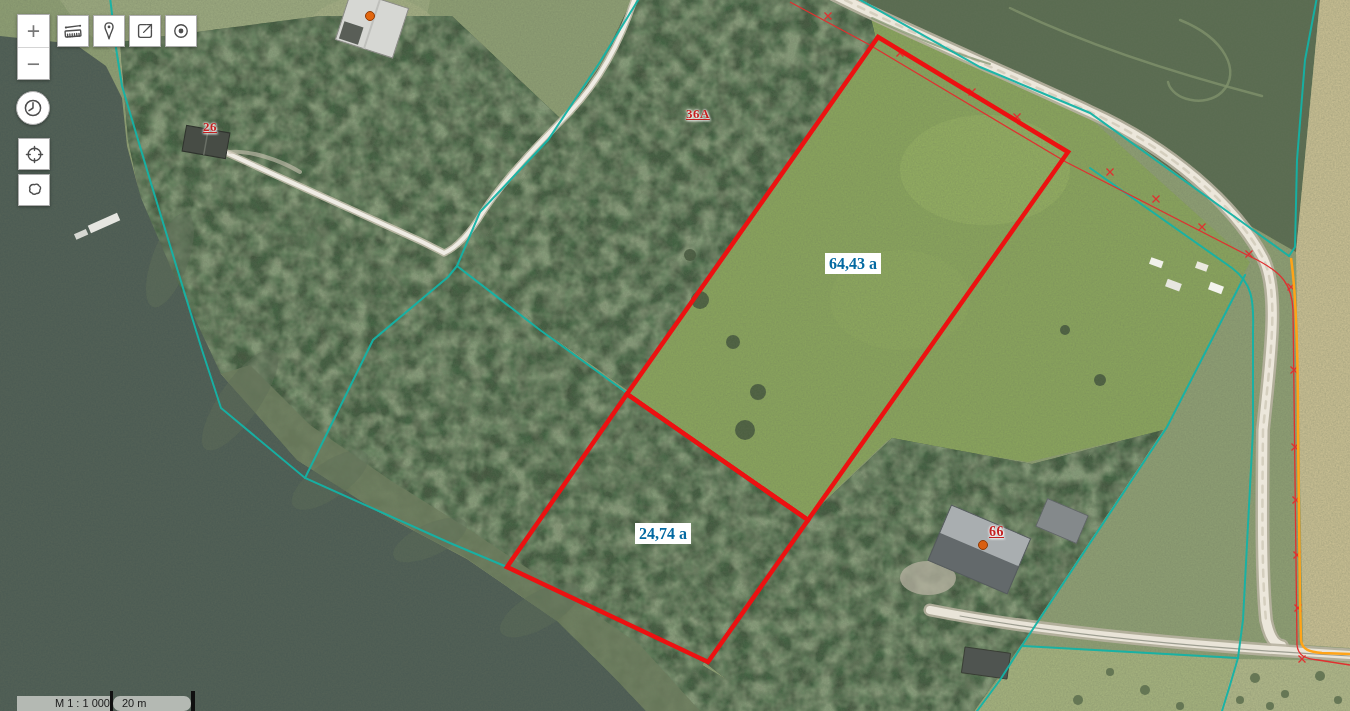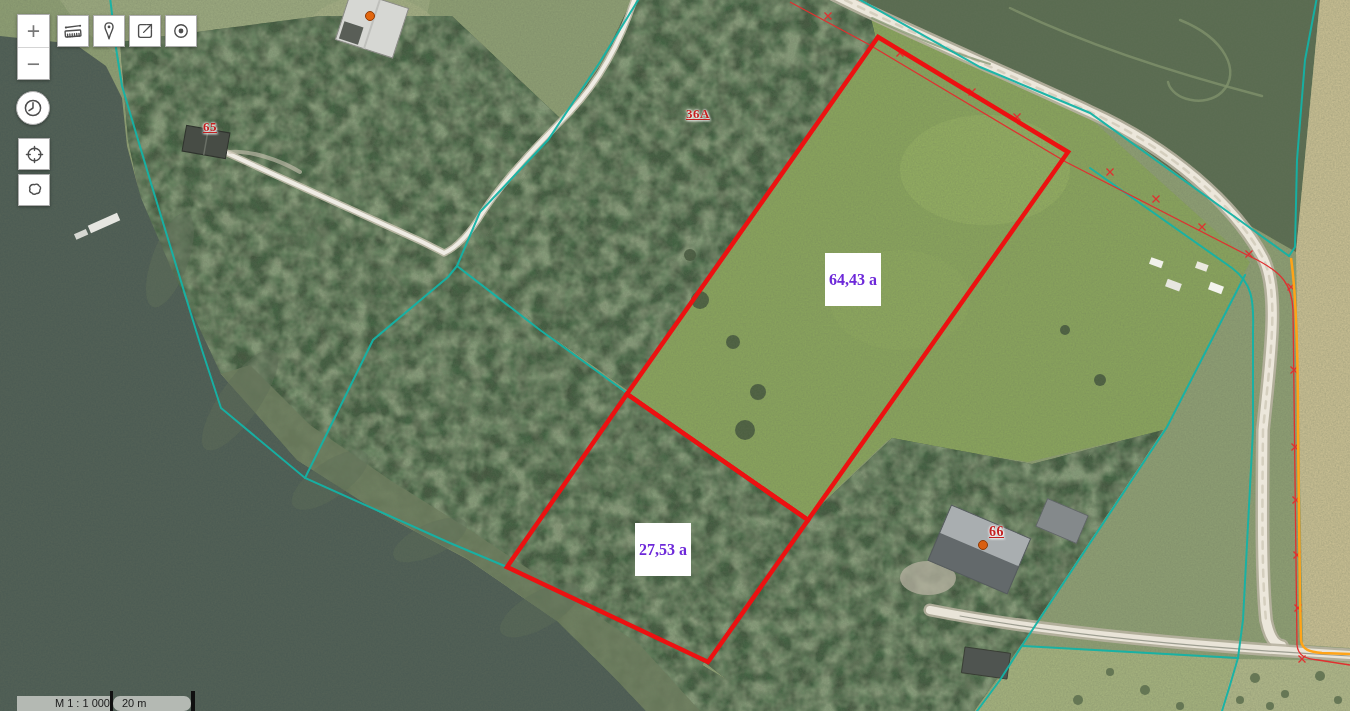--- a/index.html
+++ b/index.html
@@ -4,23 +4,23 @@
 <style>
   html,body{margin:0;padding:0;background:#222;}
   #app{position:relative;width:1350px;height:711px;overflow:hidden;
        font-family:"Liberation Sans",sans-serif;background:#8c9c72;}
   #map-svg{position:absolute;left:0;top:0;}
 
   
   .plabel{position:absolute;font-family:"Liberation Serif",serif;font-weight:bold;
           color:#c32020;letter-spacing:.5px;
           text-shadow:0 0 2px #fff,0 0 3px #fff,1px 1px 2px #ffffffcc;text-decoration:underline;}
-  .area-label{position:absolute;background:#ffffff;color:#6d28d9;
+  .area-label{position:absolute;background:#ffffff;color:#0369a1;
           font-family:"Liberation Serif",serif;font-weight:bold;font-size:16px;
-          line-height:19px;padding:17px 4px;white-space:nowrap;}
+          line-height:19px;padding:1px 4px;white-space:nowrap;}
 
   
   .btn{position:absolute;background:#fff;border:1px solid #adadad;
        box-shadow:0 1px 3px rgba(0,0,0,.35);display:flex;align-items:center;
        justify-content:center;box-sizing:border-box;cursor:pointer;}
   .btn svg{stroke:#4d4d4d;stroke-width:1.5;fill:none;stroke-linecap:round;stroke-linejoin:round;}
   #zoom-control{position:absolute;left:17px;top:14px;width:33px;height:66px;
        background:#fff;border:1px solid #adadad;box-shadow:0 1px 3px rgba(0,0,0,.35);
        box-sizing:border-box;}
   .zoom-btn{width:100%;height:33px;display:flex;align-items:center;justify-content:center;
@@ -193,25 +193,25 @@
     <polygon points="878,37 1068,152 808,520 627,394"></polygon>
     <polygon points="627,394 808,520 708,662 507,567"></polygon>
   </g>
 
   <g>
     <circle cx="370" cy="16" r="4.5" fill="#e2660e" stroke="#8d3a06" stroke-width="1"></circle>
     <circle cx="983" cy="545" r="4.5" fill="#d95f10" stroke="#8d3a06" stroke-width="1"></circle>
   </g>
 </svg>
 
-<div class="plabel" style="left:203px;top:119px;font-size:13px;">65</div>
+<div class="plabel" style="left:203px;top:119px;font-size:13px;">26</div>
 <div class="plabel" style="left:686px;top:106px;font-size:13px;">36A</div>
 <div class="plabel" style="left:989px;top:524px;font-size:14px;">66</div>
 <div class="area-label" style="left:825px;top:253px;">64,43 a</div>
-<div class="area-label" style="left:635px;top:523px;">27,53 a</div>
+<div class="area-label" style="left:635px;top:523px;">24,74 a</div>
 
 <div id="zoom-control">
   <div id="zoom-in" class="zoom-btn">
     <span>+</span>
   </div>
   <div id="zoom-out" class="zoom-btn">
     <span>−</span>
   </div>
 </div>
 

